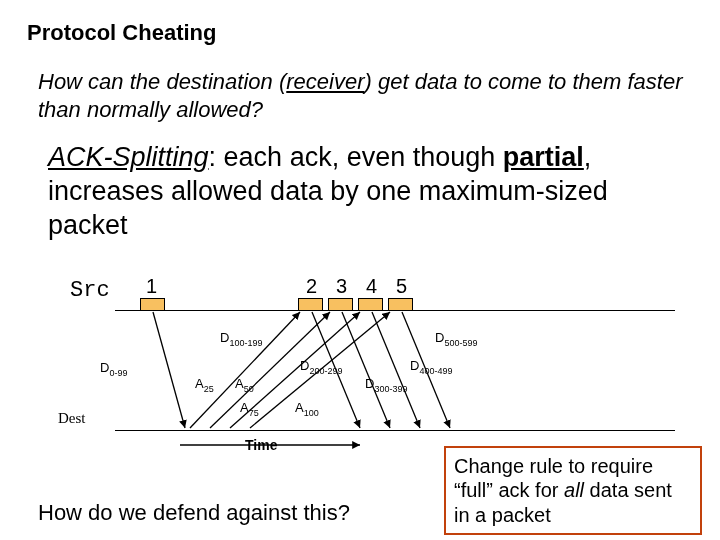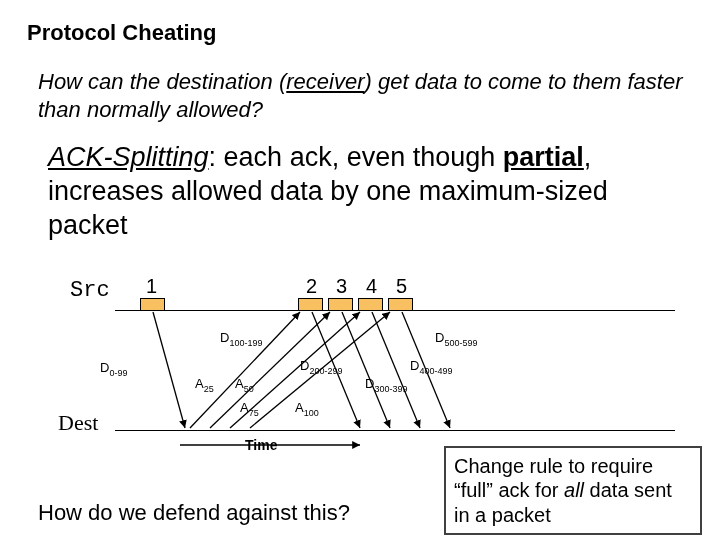--- a/index.html
+++ b/index.html
@@ -47,21 +47,21 @@
   .lbl-src {
     position: absolute;
     left: 30px; top: 28px;
     font-family: Liberation Mono, monospace;
     font-size: 22px;
   }
   .lbl-dest {
     position: absolute;
     left: 18px; top: 160px;
     font-family: "Comic Sans MS", cursive;
-    font-size: 22px;
+    font-size: 15px;
   }
   .hline {
     position: absolute;
     left: 75px; width: 560px;
     height: 1px; background: #000;
   }
   .hline.src { top: 60px; }
   .hline.dest { top: 180px; }
 
   .pkt {
@@ -94,21 +94,21 @@
 
   .defend {
     position: absolute;
     left: 38px; top: 500px;
     font-size: 22px;
   }
   .callout {
     position: absolute;
     right: 18px; top: 446px;
     width: 258px;
-    border: 2px solid #404040;
+    border: 2px solid #c2410c;
     padding: 6px 8px;
     font-size: 20px;
     line-height: 1.22;
     background: #fff;
   }
   .callout .all { font-style: italic; }
 </style>
 </head>
 <body>
 

